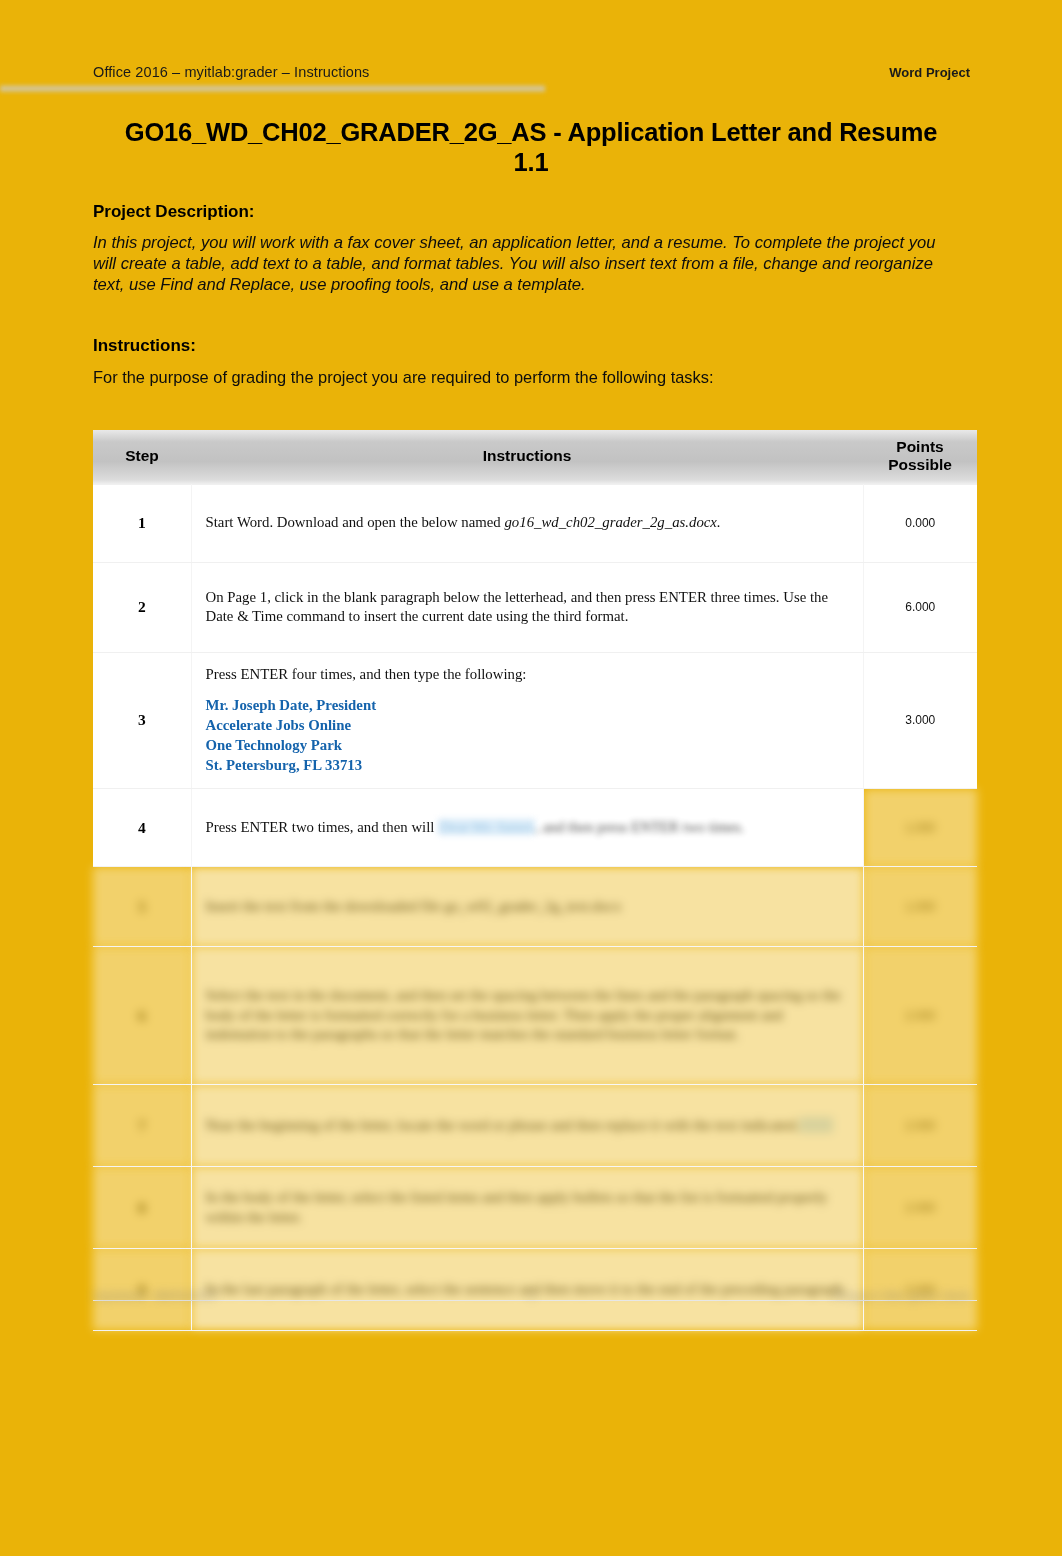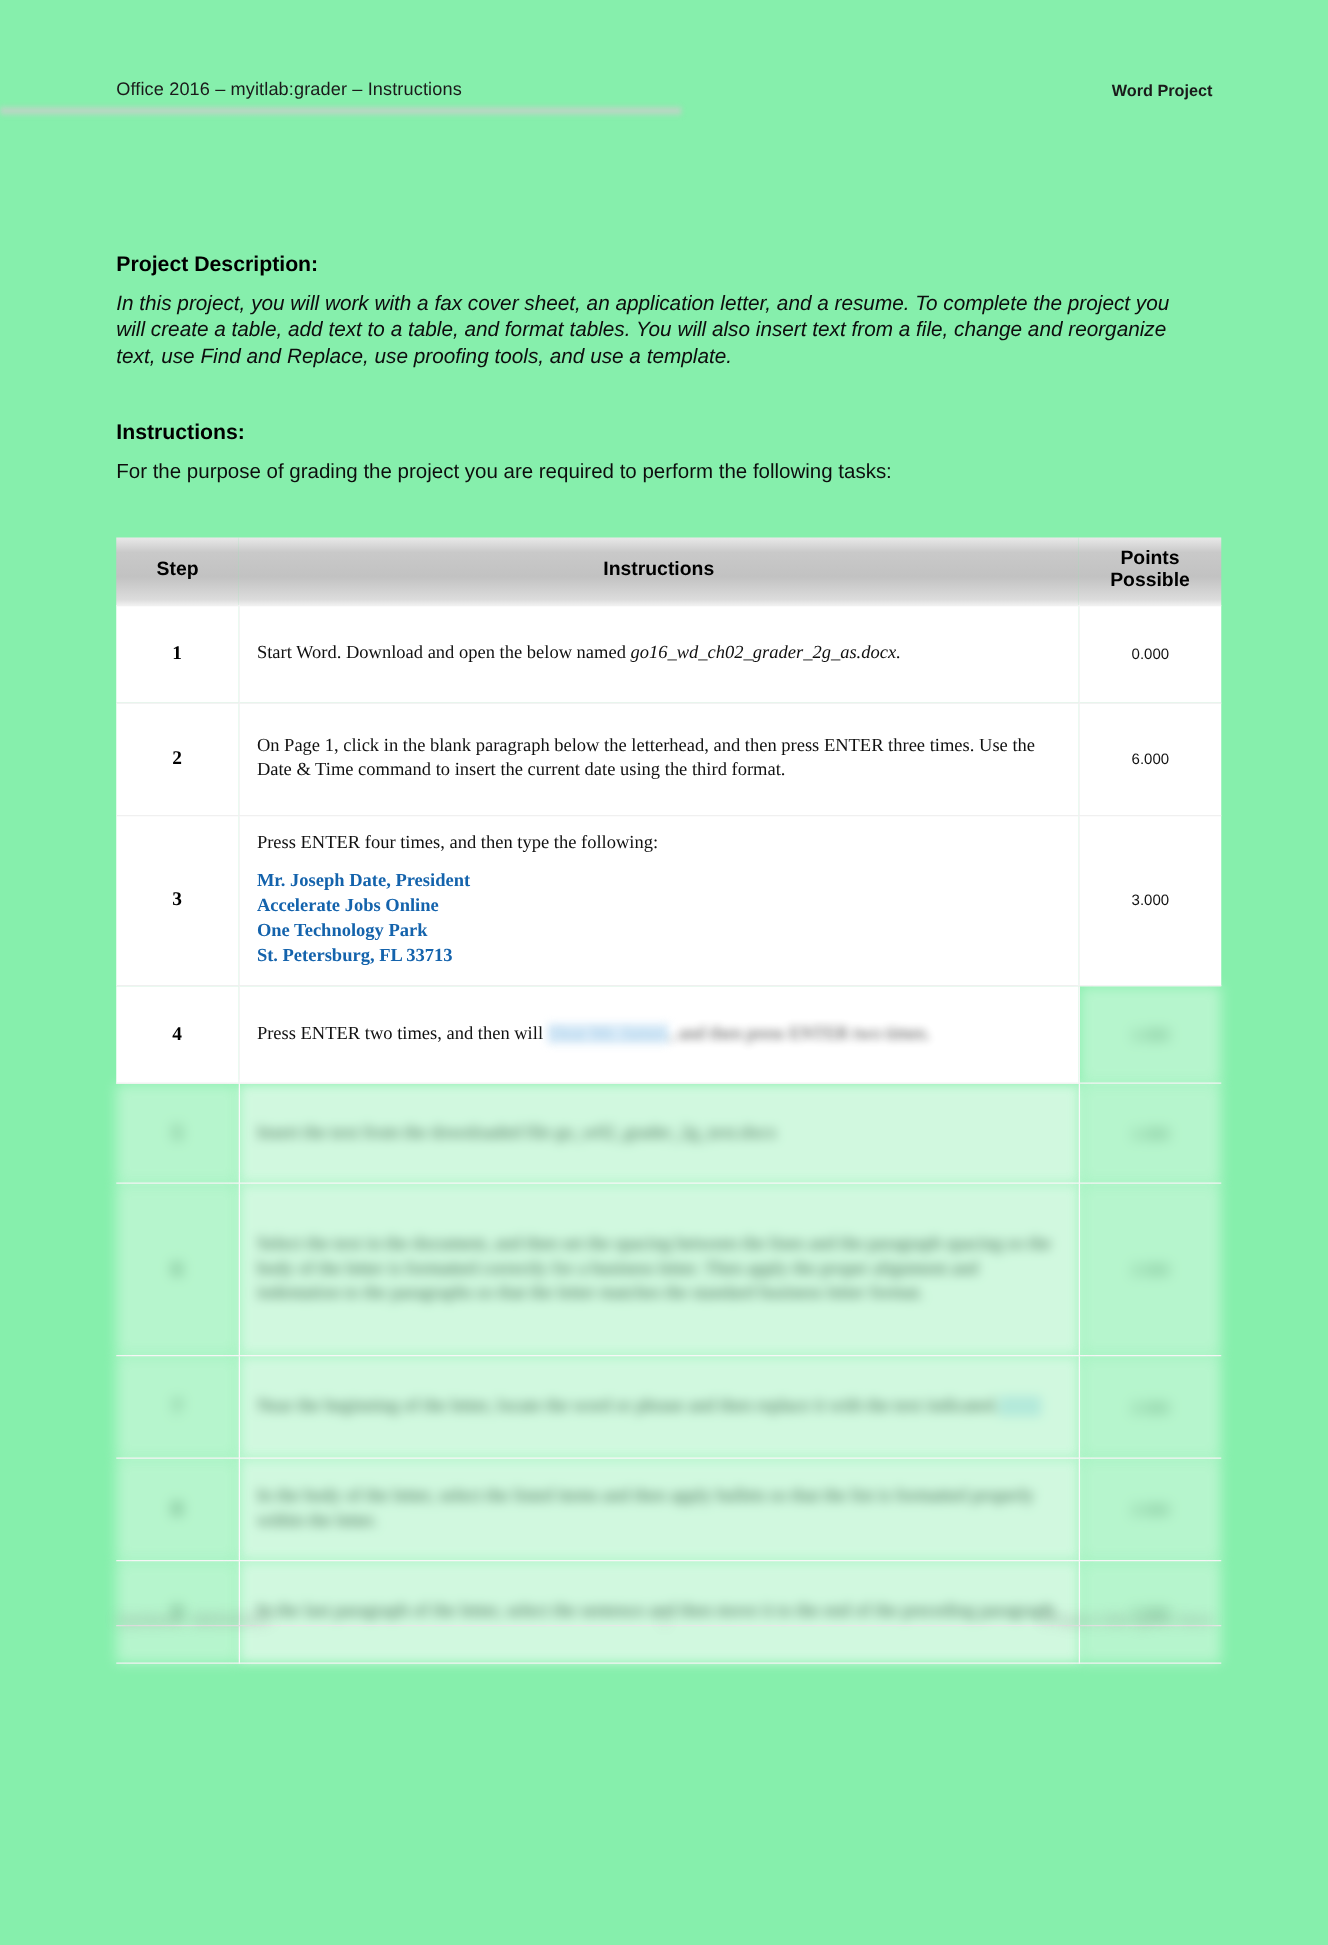--- a/index.html
+++ b/index.html
@@ -12,21 +12,21 @@
     height: 1556px;
     position: relative;
     font-family: "Liberation Sans", sans-serif;
     color: #000000;
     overflow: hidden;
   }
 
   .page {
     position: absolute;
     inset: 0;
-    background: #86efac;
+    background: #eab308;
   }
 
   
   .doc-header {
     position: absolute;
     top: 64px;
     left: 93px;
     right: 92px;
     height: 24px;
   }
@@ -223,20 +223,21 @@
 <body>
 
 <div class="page">
 
   <div class="doc-header">
     <div class="hdr-left">Office 2016 – myitlab:grader – Instructions</div>
     <div class="hdr-right">Word Project</div>
   </div>
   <div class="hdr-rule"></div>
 
+  <div class="doc-title">GO16_WD_CH02_GRADER_2G_AS - Application Letter and Resume 1.1</div>
 
   <div class="section-head" id="desc-head">Project Description:</div>
   <div class="desc-body">In this project, you will work with a fax cover sheet, an application letter, and a resume. To complete the project you will create a table, add text to a table, and format tables. You will also insert text from a file, change and reorganize text, use Find and Replace, use proofing tools, and use a template.</div>
 
   <div class="section-head" id="instr-head">Instructions:</div>
   <div class="instr-lead">For the purpose of grading the project you are required to perform the following tasks:</div>
 
   <table class="grader-table">
     <colgroup>
       <col class="c-step">

